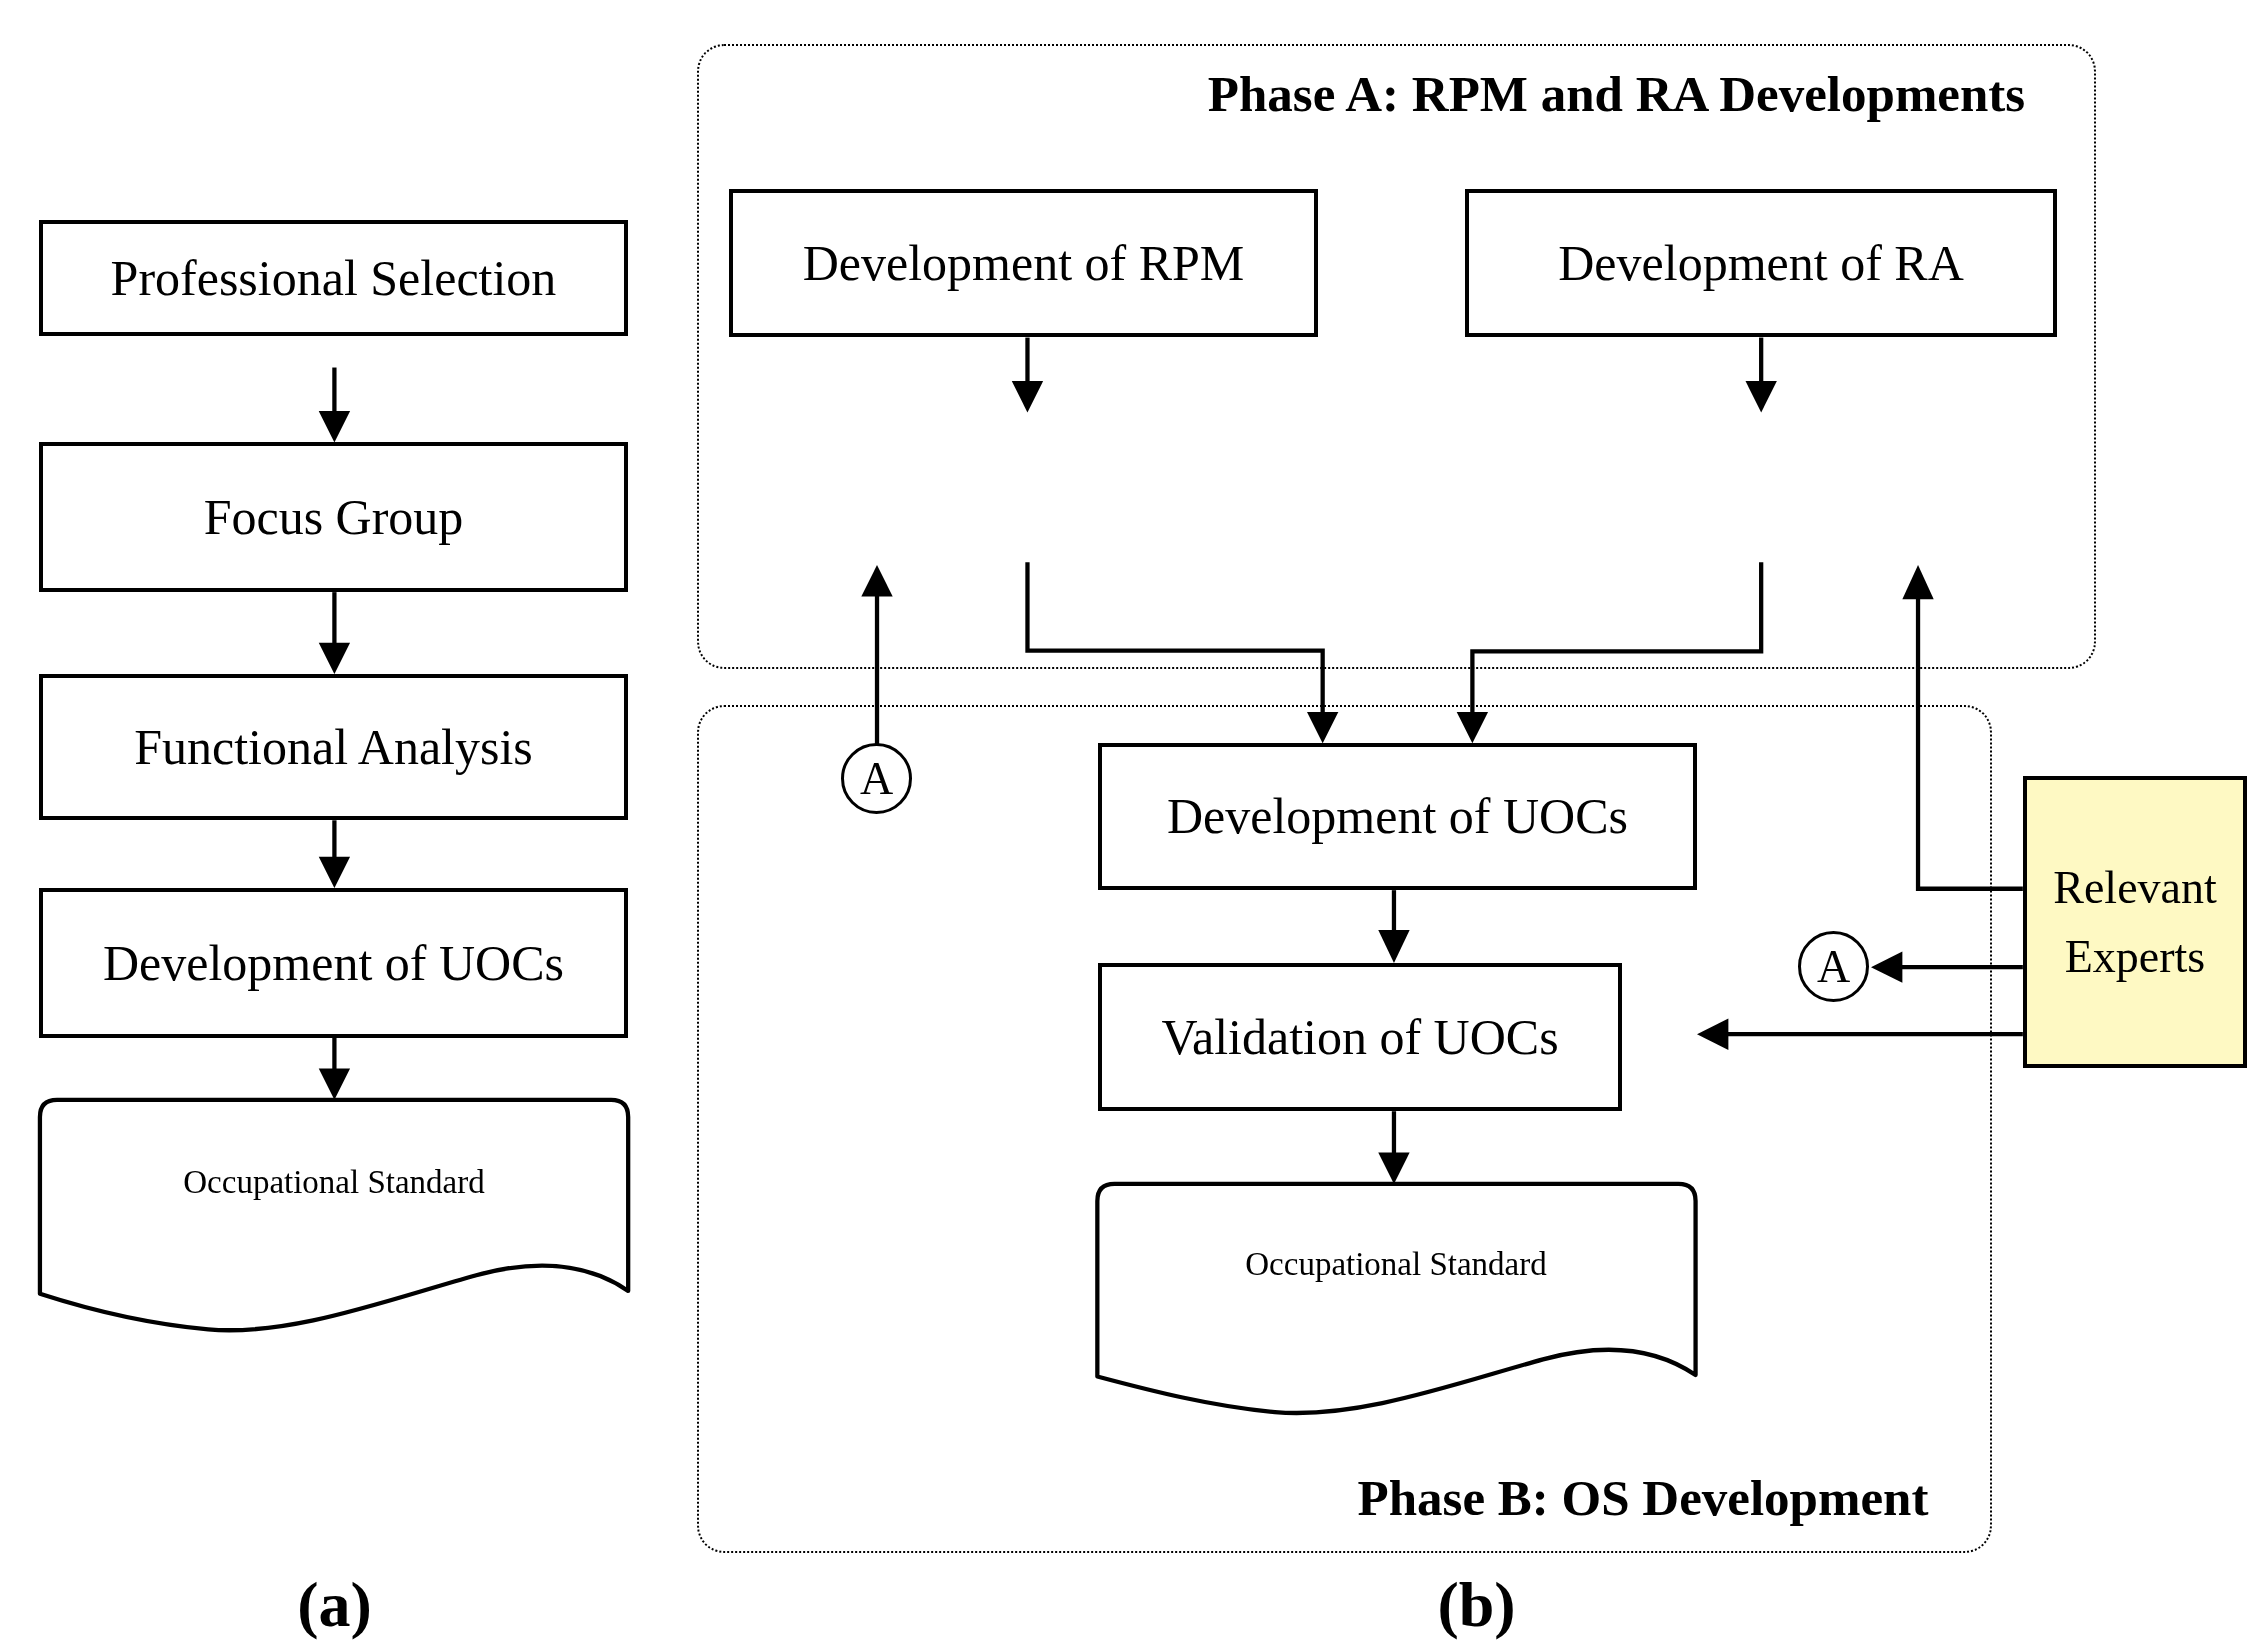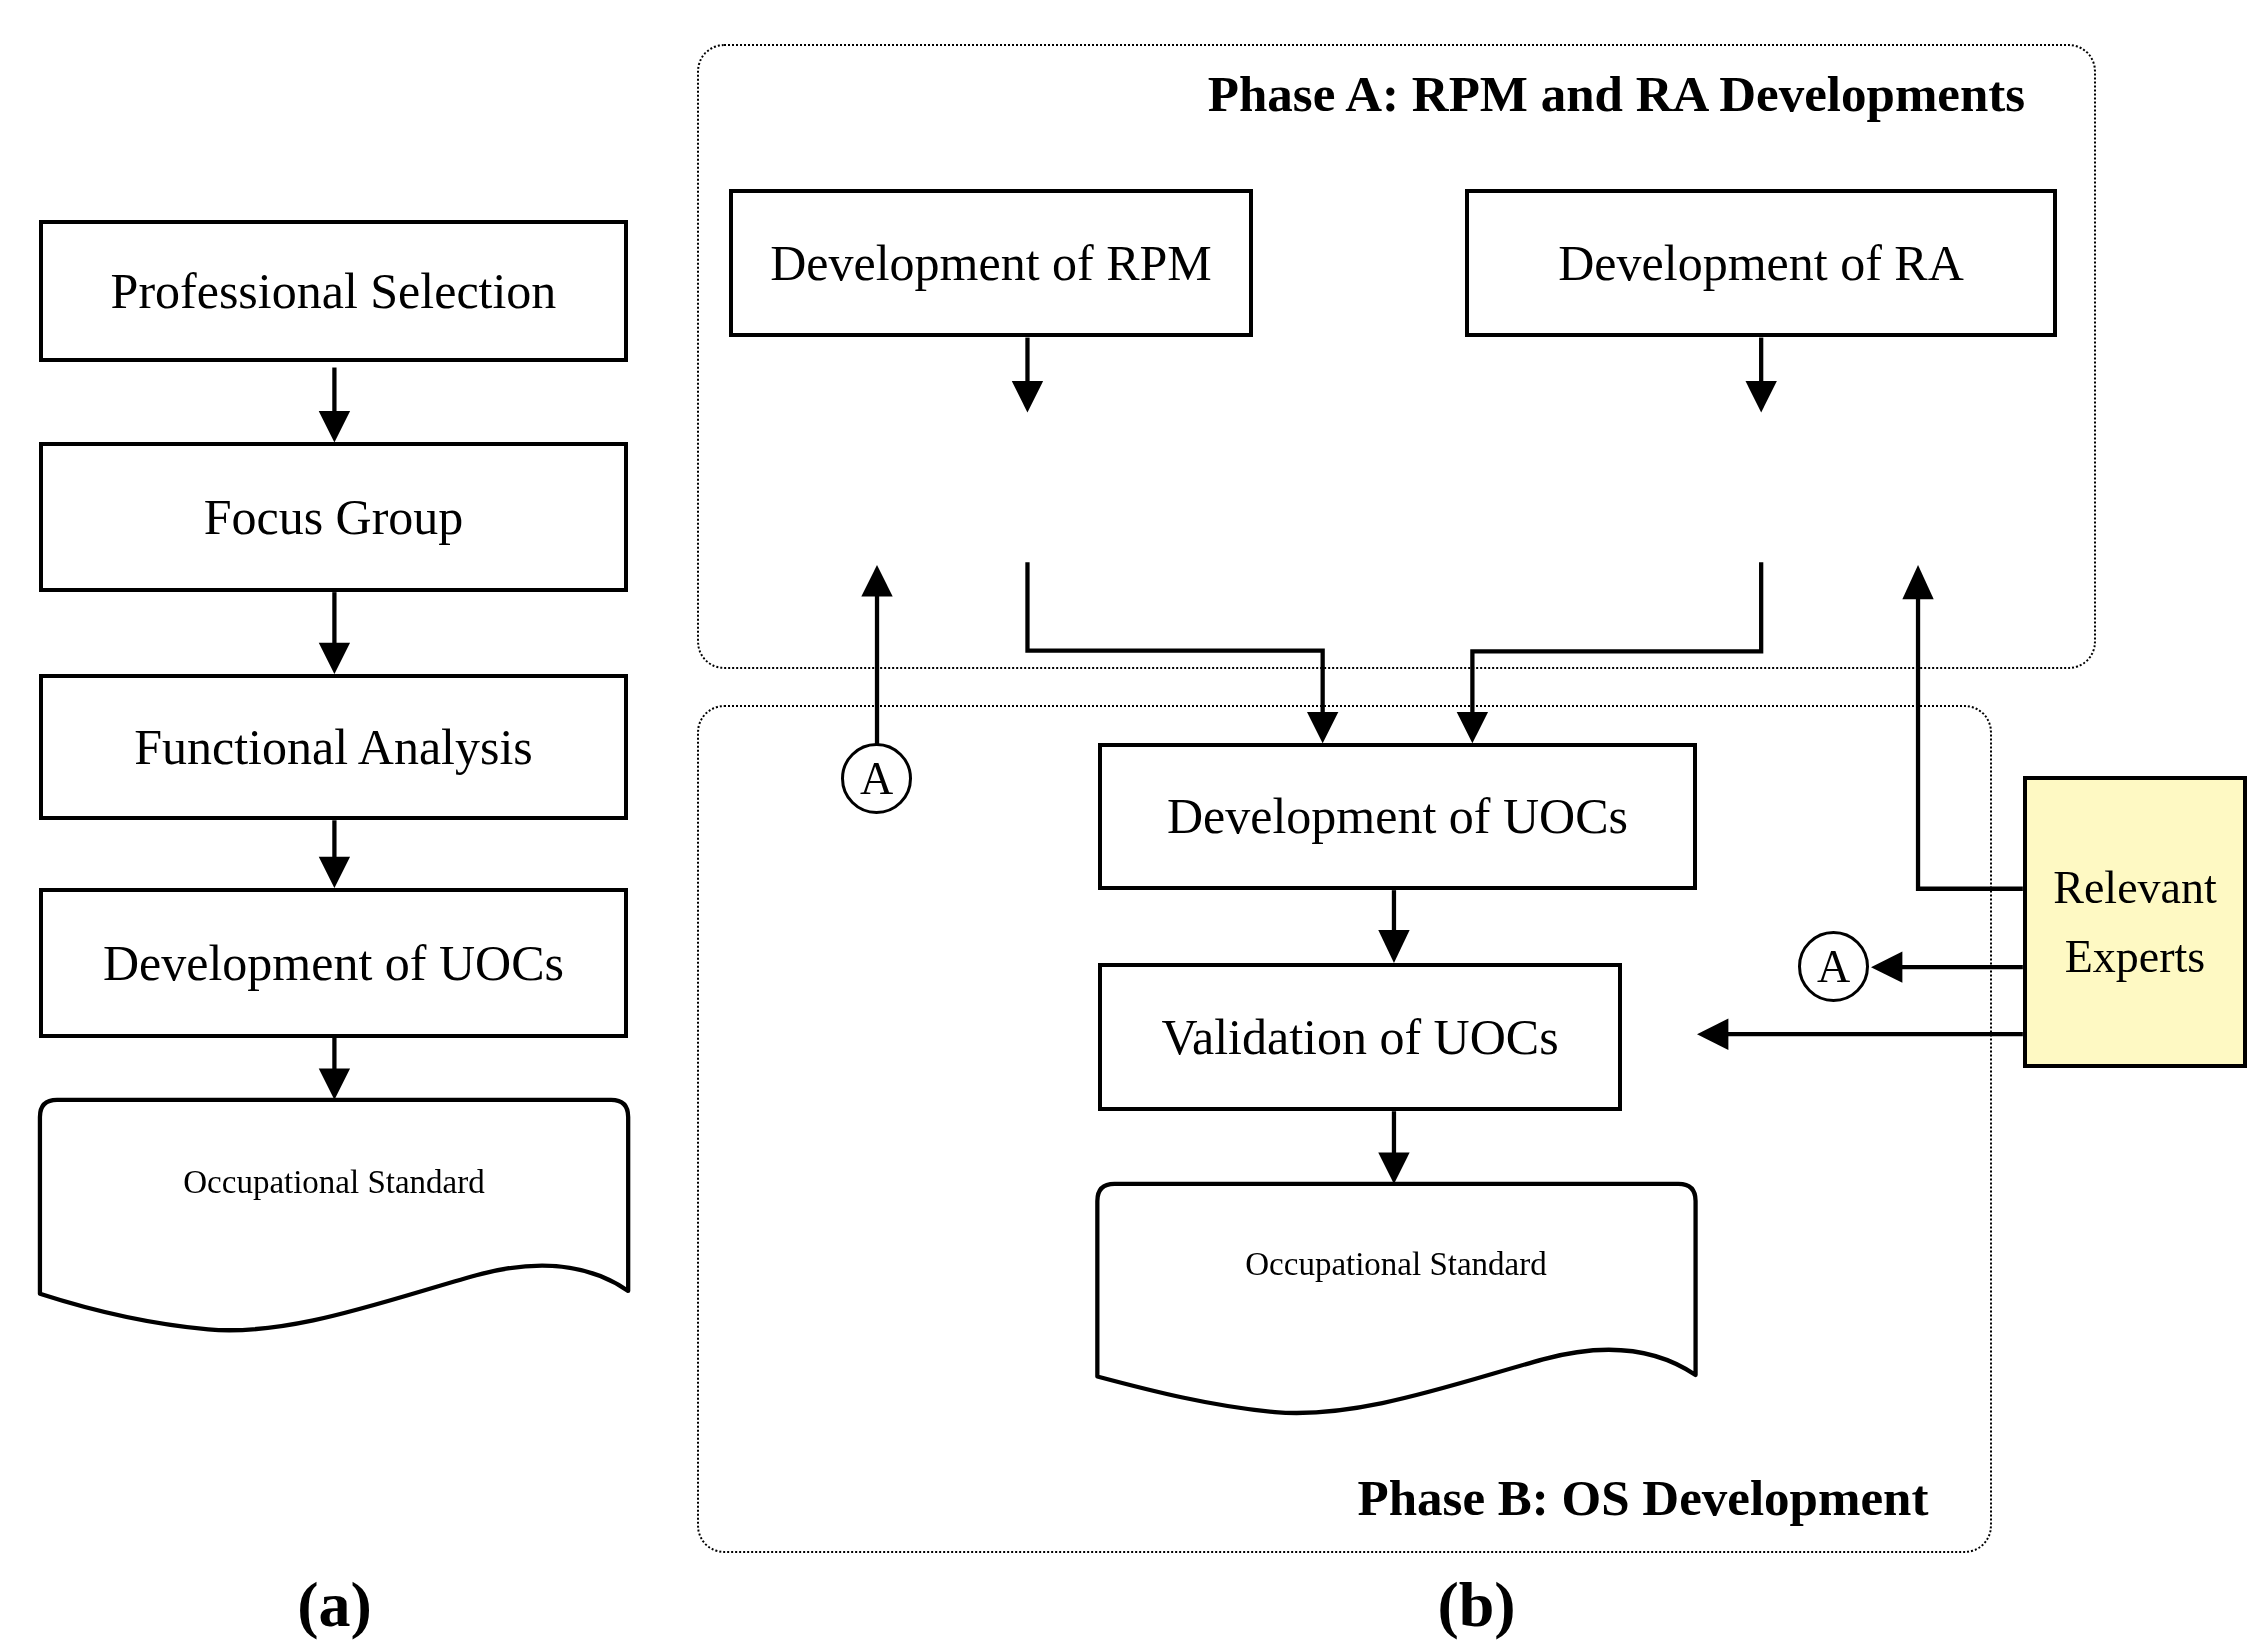--- a/index.html
+++ b/index.html
@@ -146,21 +146,21 @@
     <g stroke="#000" fill="#000">
       <line x1="2837" y1="1356" x2="2666" y2="1356" stroke-width="6"></line>
       <polygon points="2668,1334 2668,1378 2624,1356" stroke="none"></polygon>
     </g>
     <g stroke="#000" fill="#000">
       <line x1="2837" y1="1450" x2="2422" y2="1450" stroke-width="6"></line>
       <polygon points="2424,1428 2424,1472 2380,1450" stroke="none"></polygon>
     </g>
   </svg>
 
-  <div class="box" style="left:39px;top:220px;width:589px;height:142px;">
+  <div class="box" style="left:39px;top:220px;width:589px;height:116px;">
     <span>Professional Selection</span>
   </div>
   <div class="box" style="left:39px;top:442px;width:589px;height:150px;">
     <span>Focus Group</span>
   </div>
   <div class="box" style="left:39px;top:674px;width:589px;height:146px;">
     <span>Functional Analysis</span>
   </div>
   <div class="box" style="left:39px;top:888px;width:589px;height:150px;">
     <span>Development of UOCs</span>
@@ -168,21 +168,21 @@
   <div class="doclabel" style="left:40px;top:1150px;width:588px;height:64px;">
     <span>Occupational Standard</span>
   </div>
   <div class="caption" style="left:192px;top:1566px;width:285px;">
     <span style="width:100%">(a)</span>
   </div>
 
   <div class="phasetitle" style="left:1196px;top:66px;width:841px;">
     <span style="width:100%">Phase A: RPM and RA Developments</span>
   </div>
-  <div class="box" style="left:729px;top:189px;width:524px;height:148px;">
+  <div class="box" style="left:729px;top:189px;width:589px;height:148px;">
     <span>Development of RPM</span>
   </div>
   <div class="box" style="left:1465px;top:189px;width:592px;height:148px;">
     <span>Development of RA</span>
   </div>
 
   <div class="box" style="left:1098px;top:743px;width:599px;height:147px;">
     <span>Development of UOCs</span>
   </div>
   <div class="box" style="left:1098px;top:963px;width:524px;height:148px;">

